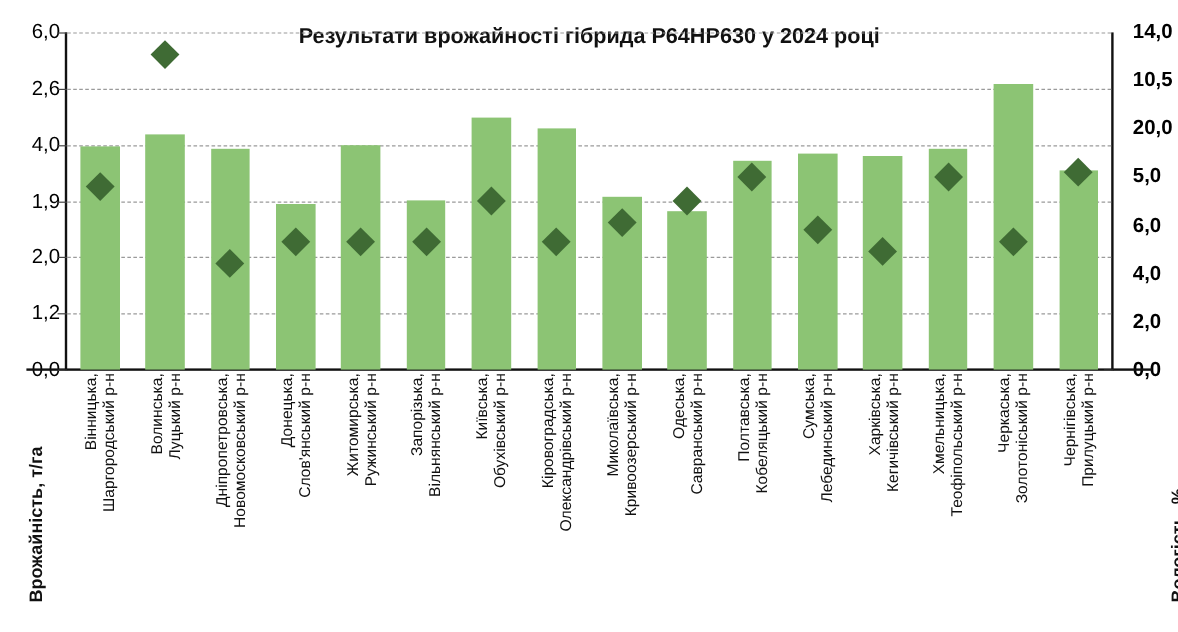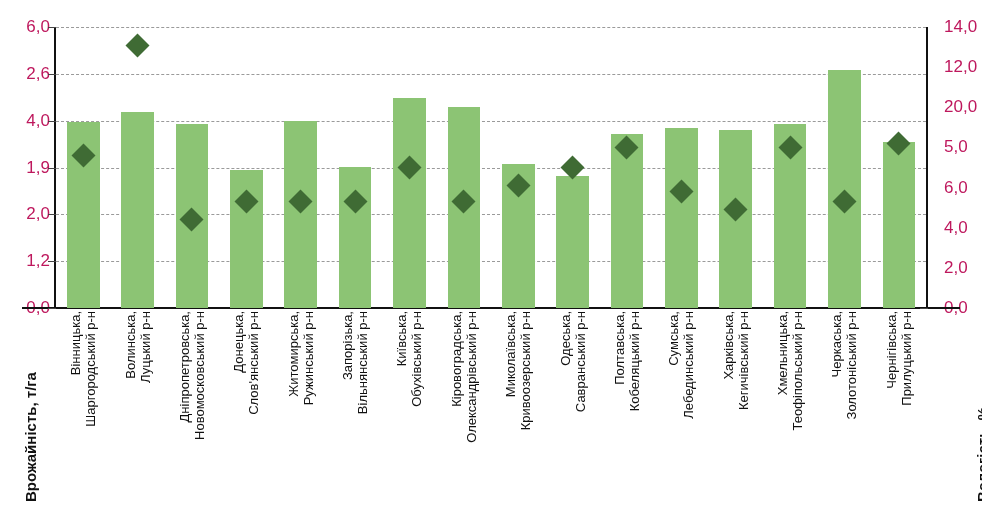--- a/index.html
+++ b/index.html
@@ -16,23 +16,23 @@
     font-size:15px;font-weight:bold;color:#111;
     white-space:nowrap;
     transform-origin:0 0;
   }
   #ytitle-left{left:22px;bottom:8px;transform:rotate(-90deg);}
   #ytitle-right{left:974px;bottom:8px;transform:rotate(-90deg);}
 
   
   .tick-col{position:absolute;top:0;width:46px;height:527px;}
   #ticks-left{left:4px;}
-  #ticks-right{left:900px;}
+  #ticks-right{left:900px;font-weight:bold;}
   .tick-lab{
-    position:absolute;font-size:17px;color:#be185d;
+    position:absolute;font-size:17px;color:#000000;
     height:18px;line-height:18px;white-space:nowrap;margin-left:40px;
   }
   #ticks-left .tick-lab{right:0;text-align:right;}
   #ticks-right .tick-lab{left:4px;text-align:left;}
 
   
   .spine{position:absolute;background:#111;}
   #spine-left{left:54px;top:27px;width:2px;height:282px;}
   #spine-right{left:926px;top:27px;width:2px;height:282px;}
   #spine-bottom{left:22px;top:307px;width:938px;height:2px;background:#111;}
@@ -82,34 +82,35 @@
     width:214px;
     line-height:15px;
   }
   .cat-l1,.cat-l2{display:block;}
 </style>
 </head>
 <body>
 
 <div id="chart-root">
 
+  <div id="chart-title">Результати врожайності гібрида P64HP630 у 2024 році</div>
 
   <div class="tick-col" id="ticks-left">
       <div class="tick-lab" style="top: 18px;">6,0</div>
       <div class="tick-lab" style="top: 64.8333px;">2,6</div>
       <div class="tick-lab" style="top: 111.667px;">4,0</div>
       <div class="tick-lab" style="top: 158.5px;">1,9</div>
       <div class="tick-lab" style="top: 205.333px;">2,0</div>
       <div class="tick-lab" style="top: 252.167px;">1,2</div>
       <div class="tick-lab" style="top: 299px;">0,0</div>
     </div>
 
   <div class="tick-col" id="ticks-right">
       <div class="tick-lab" style="top: 18px;">14,0</div>
-      <div class="tick-lab" style="top: 58.1429px;">12,0</div>
+      <div class="tick-lab" style="top: 58.1429px;">10,5</div>
       <div class="tick-lab" style="top: 98.2857px;">20,0</div>
       <div class="tick-lab" style="top: 138.429px;">5,0</div>
       <div class="tick-lab" style="top: 178.571px;">6,0</div>
       <div class="tick-lab" style="top: 218.714px;">4,0</div>
       <div class="tick-lab" style="top: 258.857px;">2,0</div>
       <div class="tick-lab" style="top: 299px;">0,0</div>
     </div>
 
   <div class="spine" id="spine-left"></div>
   <div class="spine" id="spine-right"></div>

